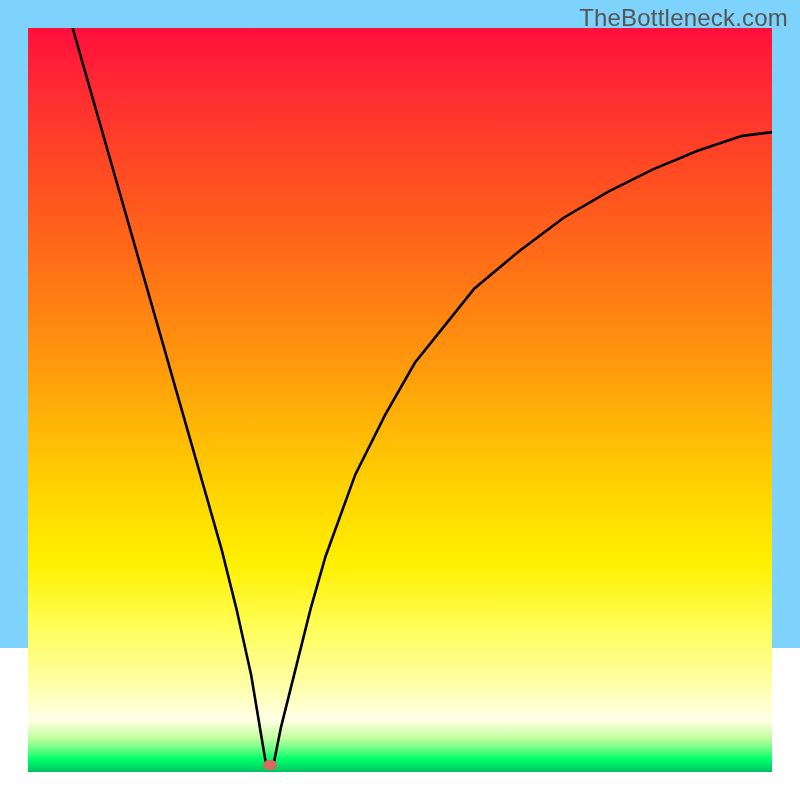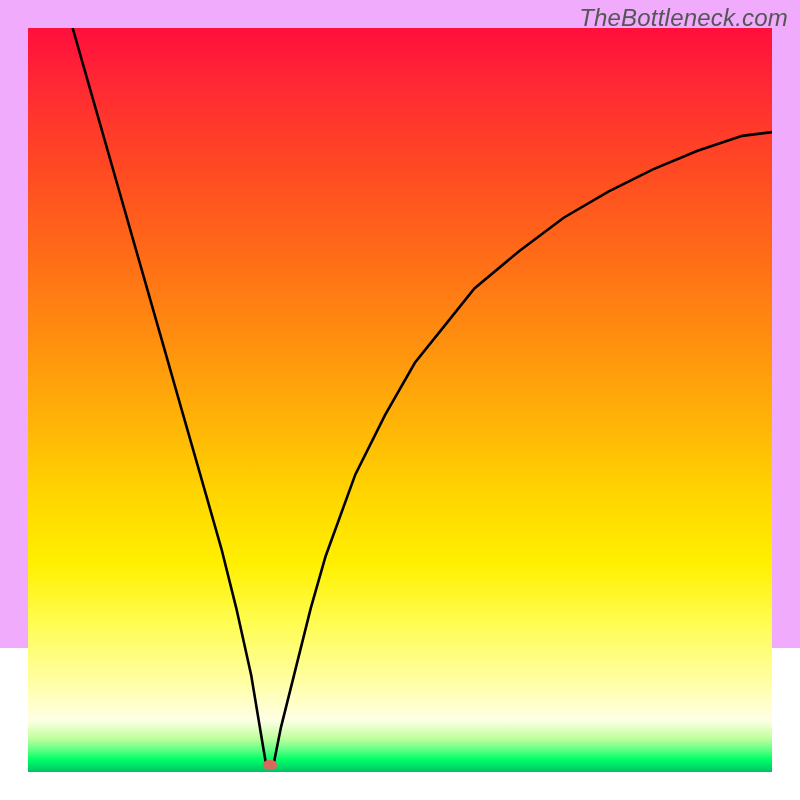--- a/index.html
+++ b/index.html
@@ -8,23 +8,22 @@
     background: #ffffff;
     width: 800px;
     height: 800px;
     overflow: hidden;
     font-family: Arial, Helvetica, sans-serif;
   }
   .frame {
     position: relative;
     width: 800px;
     height: 648px;
-    background: #f0abfc;
+    background: #7dd3fc;
     box-sizing: border-box;
-    font-style: italic;
   }
   .plot-area {
     position: absolute;
     top: 28px;
     left: 28px;
     width: 744px;
     height: 744px;
     
     background: linear-gradient(to bottom,
       #ff0f3c 0%,

